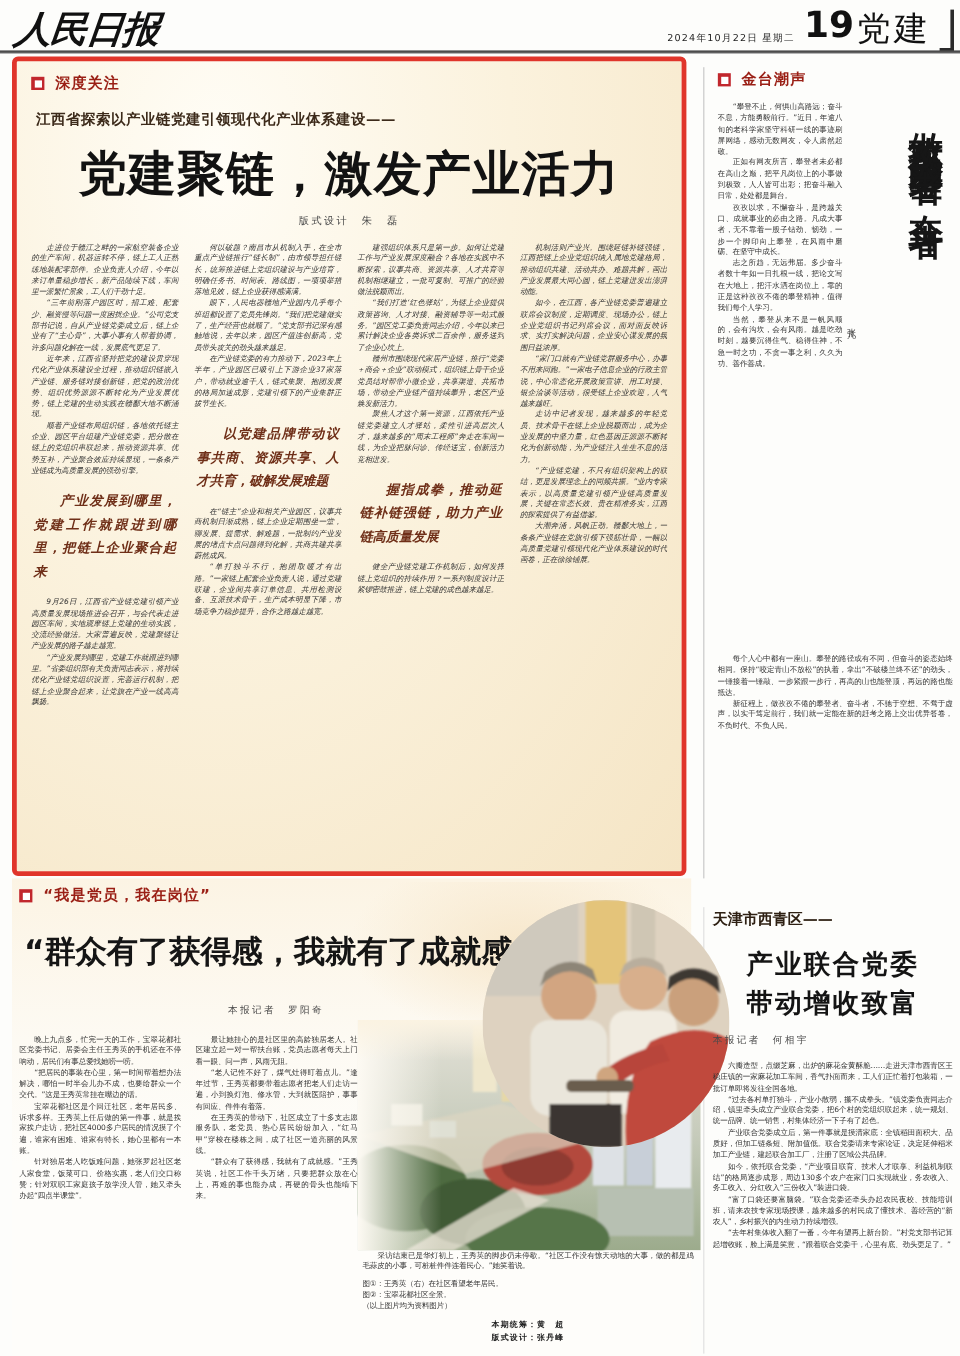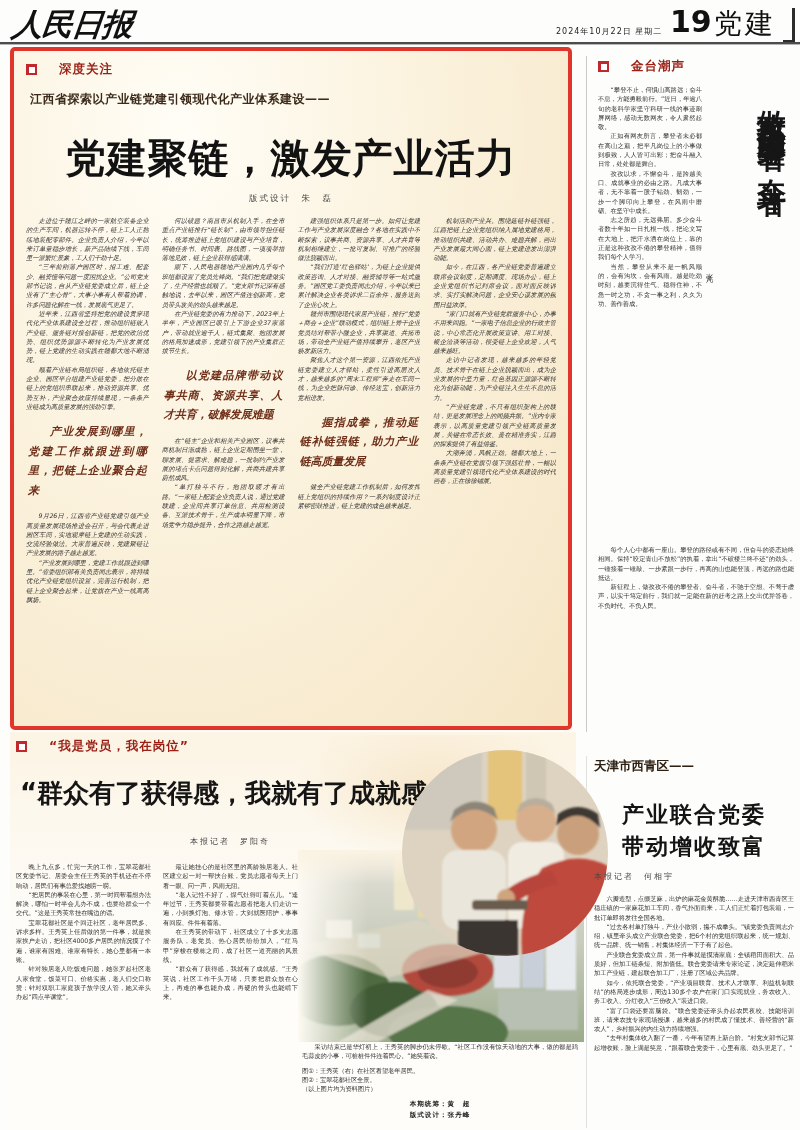--- a/index.html
+++ b/index.html
@@ -11,32 +11,32 @@
     letter-spacing:-1px;white-space:nowrap;}
   .dateline{position:absolute;left:556px;top:26px;font-size:8px;color:#222;letter-spacing:1px;}
   .pagenum{position:absolute;left:670px;top:4px;font-size:30px;font-weight:900;color:#111;}
   .pagesec{position:absolute;left:714px;top:5px;font-size:28px;font-weight:400;color:#111;
     font-family:"DejaVu Serif",serif;letter-spacing:3px;}
   .corner-v{position:absolute;left:792px;top:8px;width:3px;height:34px;background:#2b2b2b;}
   .corner-f{position:absolute;left:783px;top:40px;width:12px;height:3px;background:#2b2b2b;}
   .head-rule{position:absolute;left:0;top:42px;width:800px;height:2px;background:#4c4c4c;
     border-bottom:1px solid #b5b5b5;}
   
-  .sec-label{display:flex;align-items:center;gap:22px;color:#9a1f15;font-weight:bold;
+  .sec-label{display:flex;align-items:center;gap:9px;color:#9a1f15;font-weight:bold;
     font-size:12.5px;letter-spacing:1px;}
   .sec-icon{width:11px;height:11px;background:#c1272d;position:relative;flex:none;}
   .sec-icon::after{content:"";position:absolute;left:3px;top:3px;right:2px;bottom:2px;background:#fff;}
   
   .main-box{position:absolute;left:10px;top:47px;width:562px;height:683px;
     border:4px solid #e0352b;border-radius:5px;box-sizing:border-box;
     background:radial-gradient(ellipse at 30% 12%,#fffdf6 0%,#fbf2dd 45%,#f5e5c5 100%);
     padding:10px 12px 8px 12px;overflow:hidden;}
   .kicker{margin:13px 0 0 4px;font-size:12px;font-weight:bold;color:#3c2a1a;
     font-family:"DejaVu Serif",serif;letter-spacing:.5px;}
-  .main-title{margin-top:23px;text-align:center;font-size:40px;font-weight:900;color:#121212;
+  .main-title{margin-top:9px;text-align:center;font-size:40px;font-weight:900;color:#121212;
     letter-spacing:1px;white-space:nowrap;}
   .byline{margin-top:7px;text-align:center;font-size:8.5px;color:#4a4a4a;letter-spacing:2px;}
   .cols{display:flex;gap:13px;margin-top:11px;}
   .col{width:128px;height:522px;overflow:hidden;font-style:italic;}
   .bt p{margin:0;font-size:6.3px;line-height:9.3px;text-align:justify;color:#333;
     text-indent:2em;letter-spacing:-0.1px;filter:blur(0.25px);}
   .pq{font-weight:bold;color:#6f2f18;font-size:11px;line-height:19.5px;text-align:justify;
     text-indent:2em;margin:11px 2px;}
   
   .v-rule{position:absolute;background:#c9c9c9;width:1px;}
@@ -67,21 +67,21 @@
   .caps p{text-indent:0;}
   .signoff{margin-top:6px;text-align:center;font-size:6.6px;line-height:10px;color:#222;
     font-weight:bold;letter-spacing:1px;}
   
   .cityscape{position:absolute;left:298px;top:850px;width:286px;height:192px;overflow:hidden;}
   .circle-photo{position:absolute;left:402px;top:750px;width:206px;height:206px;
     border-radius:50%;overflow:hidden;}
   
   .br{position:absolute;left:594px;top:758px;width:200px;}
   .br-kicker{font-size:12.5px;font-weight:bold;color:#2e2013;font-family:"DejaVu Serif",serif;}
-  .br-title{margin-top:24px;text-align:center;font-size:22px;font-weight:900;color:#141414;
+  .br-title{margin-top:14px;text-align:center;font-size:22px;font-weight:900;color:#141414;
     letter-spacing:2px;line-height:32px;}
   .br-byline{margin-top:8px;text-align:left;font-size:8px;color:#4a4a4a;letter-spacing:2px;}
   .br-body{margin-top:12px;height:248px;overflow:hidden;}
 </style>
 </head>
 <body>
 
 <div class="page">
 
   <div class="masthead">人民日报</div>

